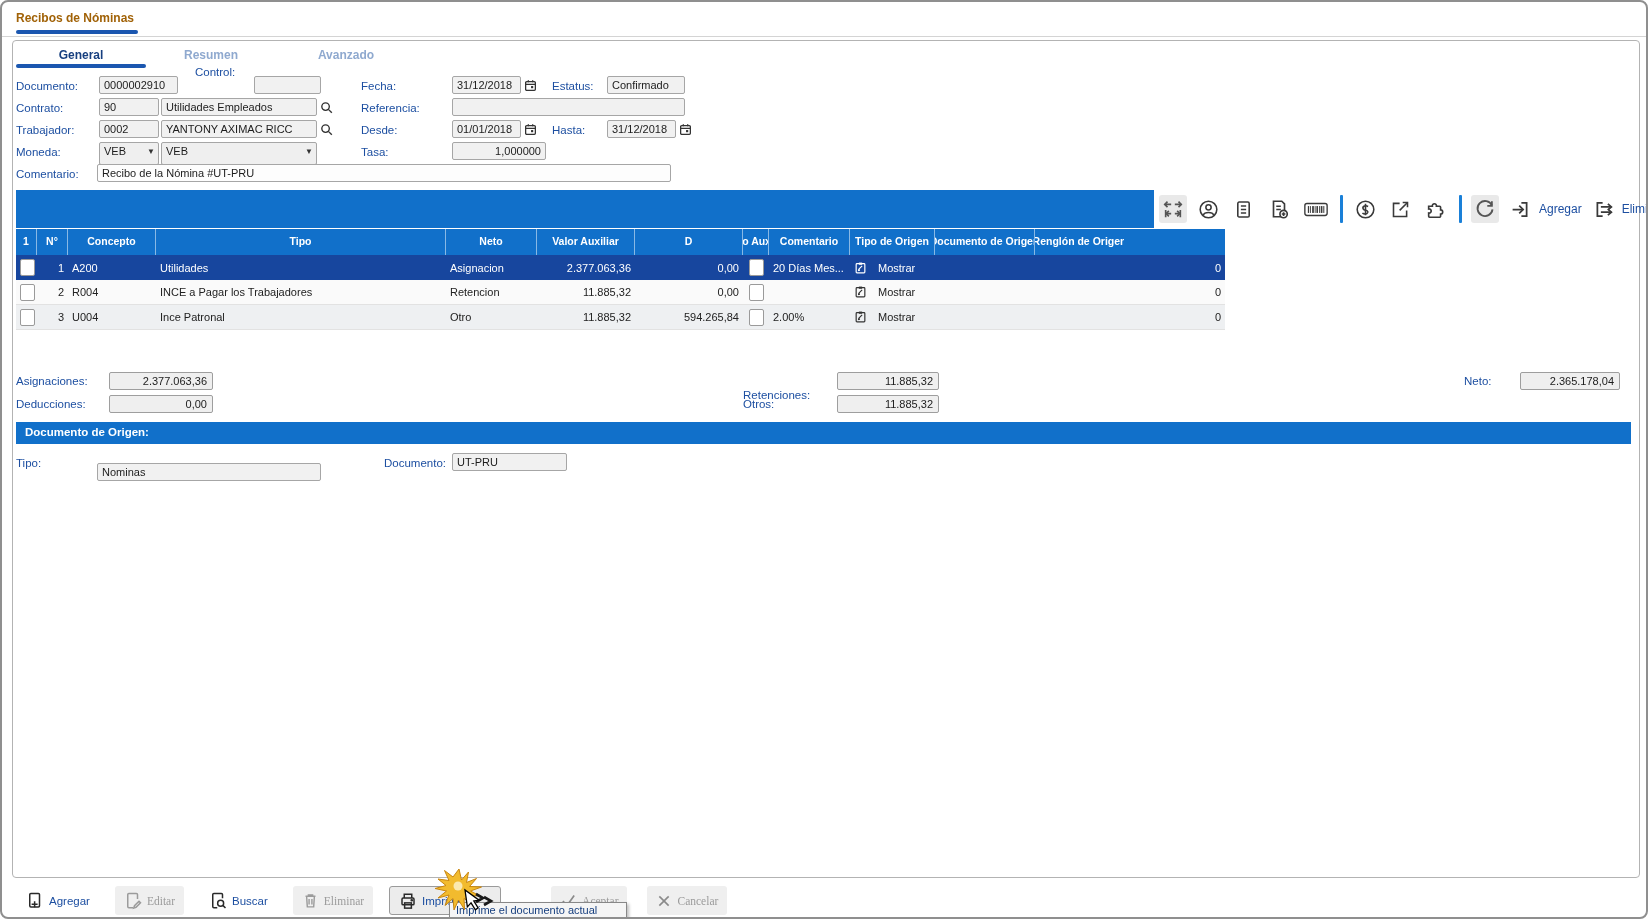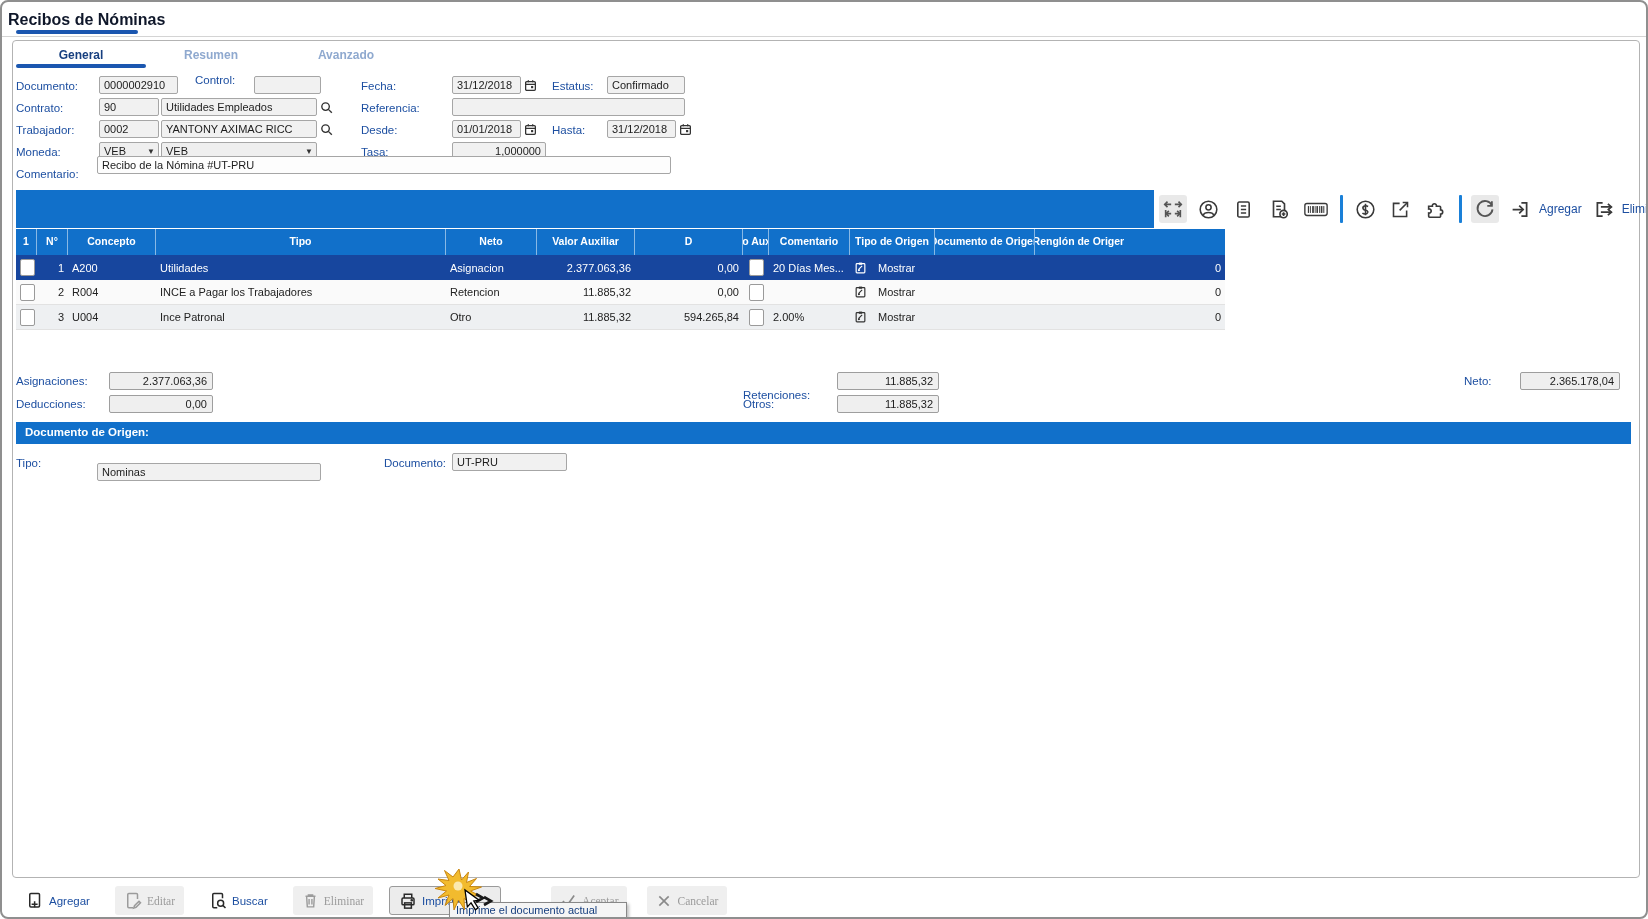--- a/index.html
+++ b/index.html
@@ -3,21 +3,21 @@
 <meta charset="utf-8">
 <style>
   * { margin:0; padding:0; box-sizing:border-box; }
   html,body { background:#fff; font-family:"Liberation Sans","DejaVu Sans",sans-serif; }
   #window{
     position:relative; width:1648px; height:919px;
     border:2px solid #8f8f8f; border-radius:8px; background:#fff; overflow:hidden;
   }
   .abs{ position:absolute; }
   
-  .page-title{ position:absolute; left:6px; top:9px; font-size:16px; font-weight:bold; color:#0f172a; }
+  .page-title{ position:absolute; left:14px; top:9px; font-size:12px; font-weight:bold; color:#a16207; }
   .title-underline{ position:absolute; left:14px; top:28px; width:122px; height:4px; background:#1b57b0; border-radius:2px; }
   .title-divider{ position:absolute; left:0; top:34px; width:100%; height:1px; background:#d4d4d4; }
   
   .panel{ position:absolute; left:10px; top:38px; width:1628px; height:838px;
           border:1px solid #b3b3b3; border-radius:4px; background:#fff; }
   
   .tabs{ position:absolute; left:3px; top:3px; display:flex; }
   .tab{ position:relative; height:24px; text-align:center; font-size:12px; font-weight:bold; padding-top:4px; cursor:default; }
   .tab.t1{ width:130px; } .tab.t2{ width:130px; } .tab.t3{ width:140px; }
   .tab .lbl{ color:#8fa9cf; }
@@ -95,21 +95,21 @@
         <span class="lbl">Resumen</span>
       </div>
       <div class="tab t3">
         <span class="lbl">Avanzado</span>
       </div>
     </div>
   </div>
 
   <span class="flabel" style="left:14px;top:78px">Documento:</span>
   <div class="finput" style="left:97px;top:74px;width:79px">0000002910</div>
-  <span class="flabel" style="left:193px;top:72px">Control:</span>
+  <span class="flabel" style="left:193px;top:64px">Control:</span>
   <div class="finput" style="left:252px;top:74px;width:67px"></div>
   <span class="flabel" style="left:359px;top:78px">Fecha:</span>
   <div class="finput" style="left:450px;top:74px;width:69px">31/12/2018</div>
   <div class="sidebtn" style="left:520px;top:74px">
     <svg width="13" height="13" viewBox="0 0 24 24" fill="none" stroke="#333" stroke-width="2.4">
         <rect x="3" y="5" width="18" height="16" rx="2"></rect>
         <line x1="3" y1="10" x2="21" y2="10"></line>
         <line x1="8" y1="2.5" x2="8" y2="6"></line>
         <line x1="16" y1="2.5" x2="16" y2="6"></line>
         <rect x="13" y="13" width="4" height="4" fill="#333" stroke="none"></rect>
@@ -166,21 +166,21 @@
   <div class="fselect" style="left:97px;top:140px;width:60px">
     <span>VEB</span><span class="arr">▼</span>
   </div>
   <div class="fselect" style="left:159px;top:140px;width:156px">
     <span>VEB</span><span class="arr">▼</span>
   </div>
   <span class="flabel" style="left:359px;top:144px">Tasa:</span>
   <div class="finput num" style="left:450px;top:140px;width:94px">1,000000</div>
 
   <span class="flabel" style="left:14px;top:166px">Comentario:</span>
-  <div class="finput white" style="left:95px;top:154px;width:574px">Recibo de la Nómina #UT-PRU</div>
+  <div class="finput white" style="left:95px;top:162px;width:574px">Recibo de la Nómina #UT-PRU</div>
 
   <div class="grid-band"></div>
   <div class="grid-toolbar">
     <div class="icon-btn toggled">
       <svg width="22" height="22" viewBox="0 0 24 24" fill="none" stroke="#555" stroke-width="1.8">
         <line x1="3" y1="7" x2="10" y2="7"></line>
           <polyline points="6,4 3,7 6,10"></polyline>
         <line x1="14" y1="7" x2="21" y2="7"></line>
           <polyline points="18,4 21,7 18,10"></polyline>
         <line x1="4" y1="13" x2="4" y2="21"></line>

